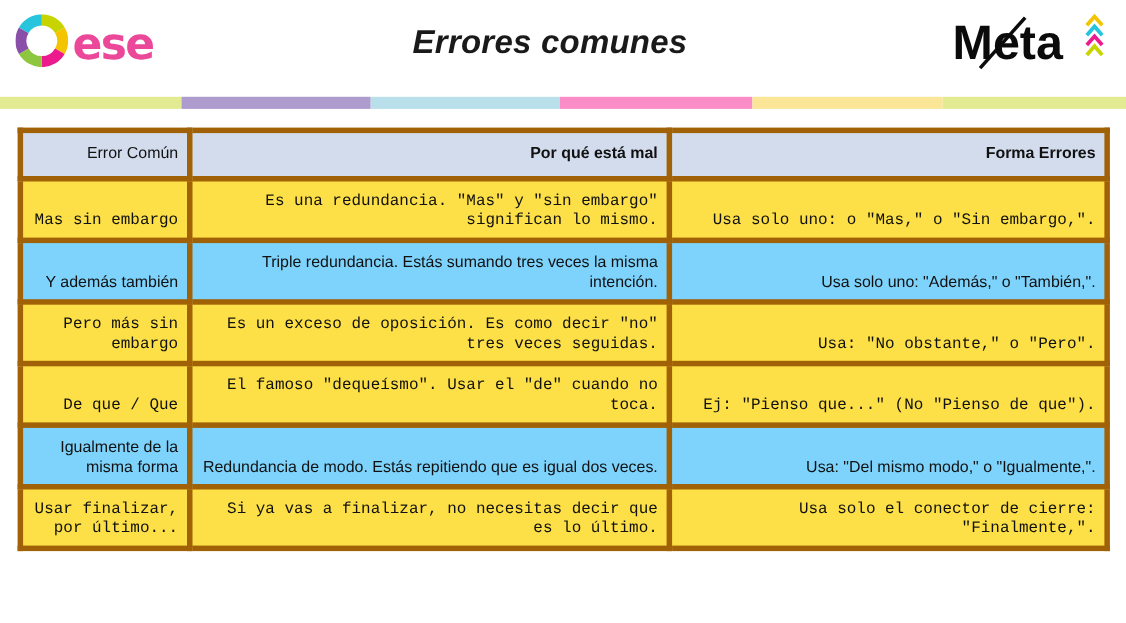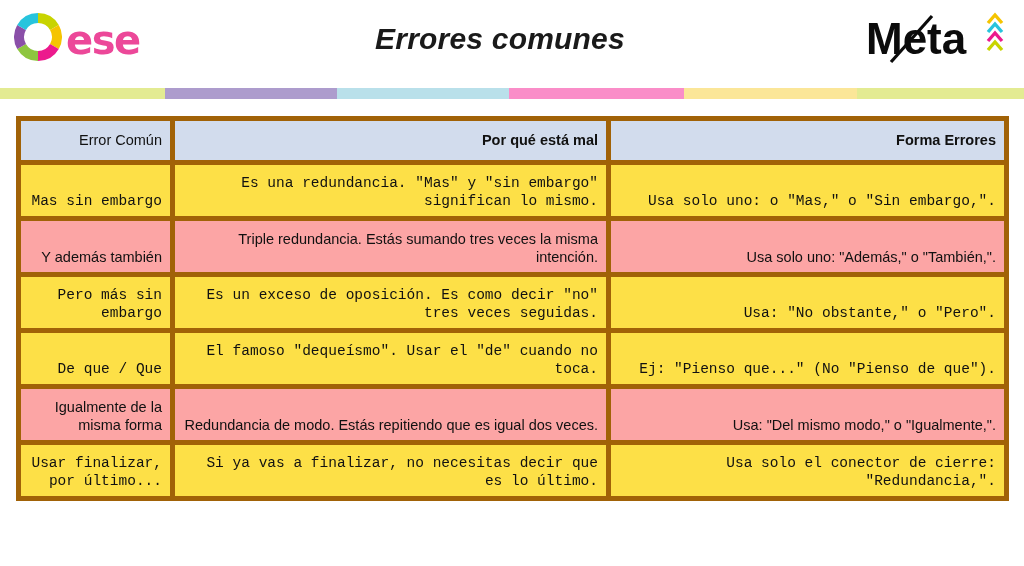--- a/index.html
+++ b/index.html
@@ -100,21 +100,21 @@
   }
   table.errors thead th {
     background: #d2dced;
     height: 44px;
     font-weight: 400;
     vertical-align: middle;
   }
   table.errors thead th.bold { font-weight: 700; }
 
   table.errors tbody tr.odd  td { background: #fde047; font-family: Liberation Mono, monospace; }
-  table.errors tbody tr.even td { background: #fca5a5; }
+  table.errors tbody tr.even td { background: #7dd3fc; }
   table.errors tbody td { height: 56px; }
 </style>
 </head>
 <body>
 
 <div class="slide">
 
   <div class="header">
 
     <div class="logo-ese">
@@ -194,19 +194,19 @@
           <td>Ej: "Pienso que..." (No "Pienso de que").</td>
         </tr>
         <tr class="even">
           <td>Igualmente de la misma forma</td>
           <td>Redundancia de modo. Estás repitiendo que es igual dos veces.</td>
           <td>Usa: "Del mismo modo," o "Igualmente,".</td>
         </tr>
         <tr class="odd">
           <td>Usar finalizar, por último...</td>
           <td>Si ya vas a finalizar, no necesitas decir que es lo último.</td>
-          <td>Usa solo el conector de cierre: "Redundancia,".</td>
+          <td>Usa solo el conector de cierre: "Finalmente,".</td>
         </tr>
       </tbody>
     </table>
   </div>
 
 </div>
 
 </body></html>

